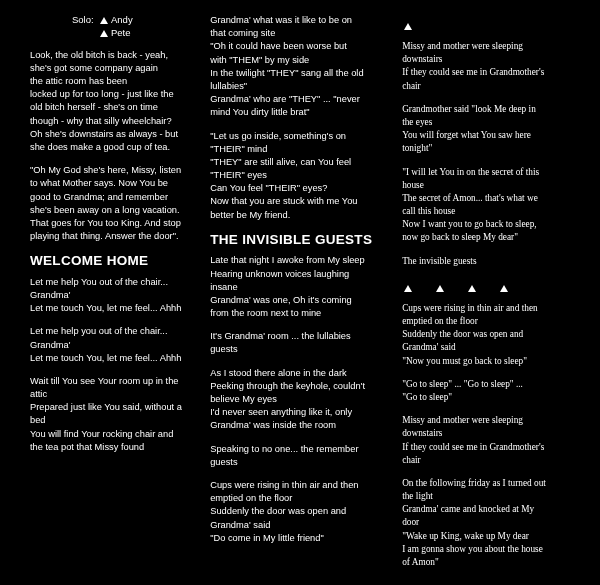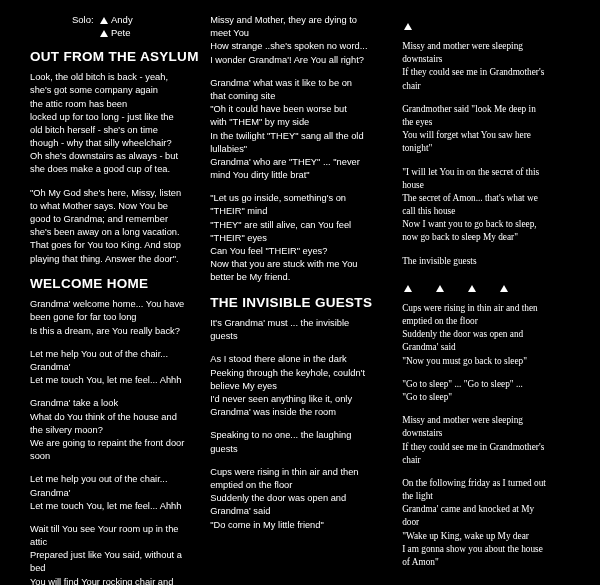--- a/index.html
+++ b/index.html
@@ -92,88 +92,80 @@
   <div class="col col1">
     <div class="solo-block">
       <div class="solo-row">
         <span class="solo-label">Solo:</span><span class="tri"></span><span>Andy</span>
       </div>
       <div class="solo-row">
         <span class="spacer-label"></span><span class="tri"></span><span>Pete</span>
       </div>
     </div>
 
-    <h2 class="heading">OUT FROM THE ASYLUM</h2>
     <p class="stanza">Look, the old bitch is back - yeah,
 she's got some company again
 the attic room has been
 locked up for too long - just like the
 old bitch herself - she's on time
 though - why that silly wheelchair?
 Oh she's downstairs as always - but
 she does make a good cup of tea.</p>
     <p class="stanza">"Oh My God she's here, Missy, listen
 to what Mother says. Now You be
 good to Grandma; and remember
 she's been away on a long vacation.
 That goes for You too King. And stop
 playing that thing. Answer the door".</p>
     <h2 class="heading spaced-top">WELCOME HOME</h2>
-    <p class="stanza">Grandma' welcome home... You have
-been gone for far too long
-Is this a dream, are You really back?</p>
     <p class="stanza">Let me help You out of the chair...
 Grandma'
 Let me touch You, let me feel... Ahhh</p>
-    <p class="stanza">Grandma' take a look
-What do You think of the house and
-the silvery moon?
-We are going to repaint the front door
-soon</p>
     <p class="stanza">Let me help you out of the chair...
 Grandma'
 Let me touch You, let me feel... Ahhh</p>
     <p class="stanza">Wait till You see Your room up in the
 attic
 Prepared just like You said, without a
 bed
 You will find Your rocking chair and
 the tea pot that Missy found</p>
 
   </div>
 
   <div class="col col2">
-    <p class="stanza pad-top-1">Missy and Mother, they are dying to
-meet You
-How strange ..she's spoken no word...
-I wonder Grandma'! Are You all right?</p>
     <p class="stanza">Grandma' what was it like to be on
 that coming site
 "Oh it could have been worse but
 with "THEM" by my side
 In the twilight "THEY" sang all the old
 lullabies"
 Grandma' who are "THEY" ... "never
 mind You dirty little brat"</p>
     <p class="stanza">"Let us go inside, something's on
 "THEIR" mind
 "THEY" are still alive, can You feel
 "THEIR" eyes
 Can You feel "THEIR" eyes?
 Now that you are stuck with me You
 better be My friend.</p>
     <h2 class="heading spaced-top">THE INVISIBLE GUESTS</h2>
-    <p class="stanza">It's Grandma' must ... the invisible
+    <p class="stanza">Late that night I awoke from My sleep
+Hearing unknown voices laughing
+insane
+Grandma' was one, Oh it's coming
+from the room next to mine</p>
+    <p class="stanza">It's Grandma' room ... the lullabies
 guests</p>
     <p class="stanza">As I stood there alone in the dark
 Peeking through the keyhole, couldn't
 believe My eyes
 I'd never seen anything like it, only
 Grandma' was inside the room</p>
-    <p class="stanza">Speaking to no one... the laughing
+    <p class="stanza">Speaking to no one... the remember
 guests</p>
     <p class="stanza">Cups were rising in thin air and then
 emptied on the floor
 Suddenly the door was open and
 Grandma' said
 "Do come in My little friend"</p>
   </div>
 
   <div class="col col3">
     <div class="tri-row">

